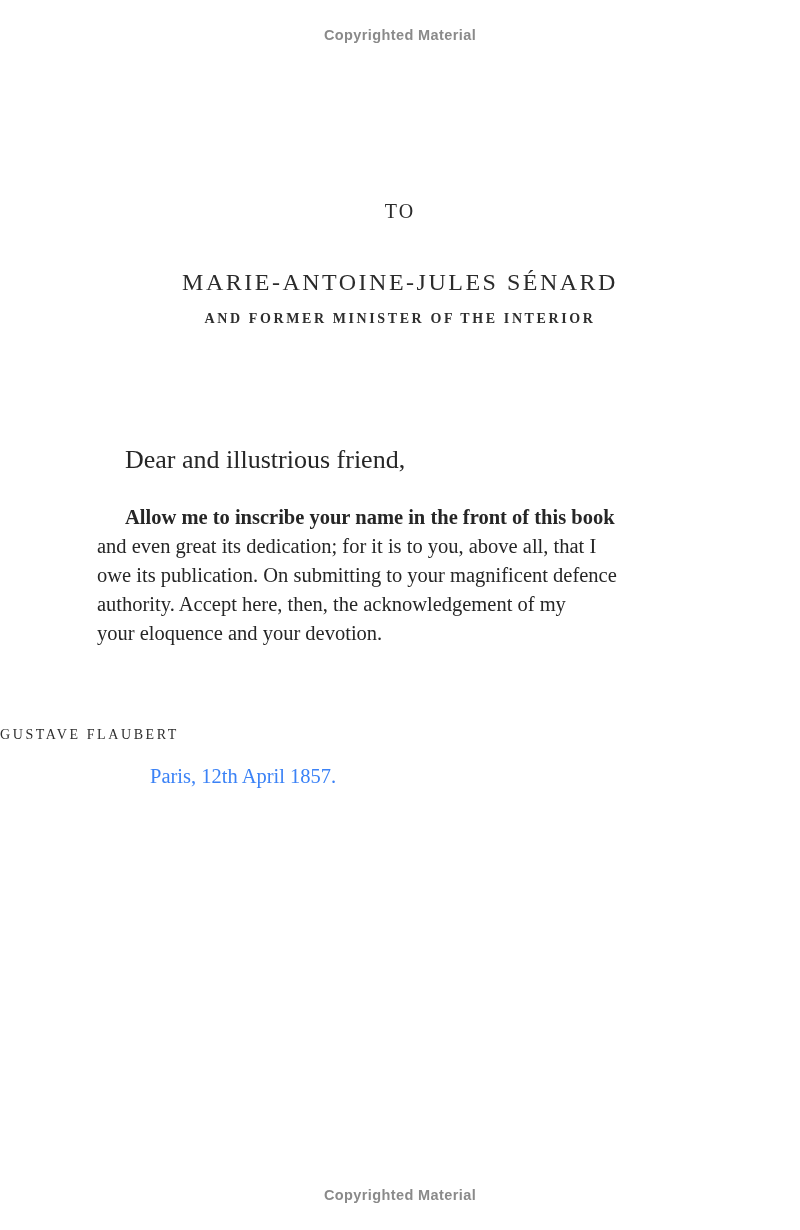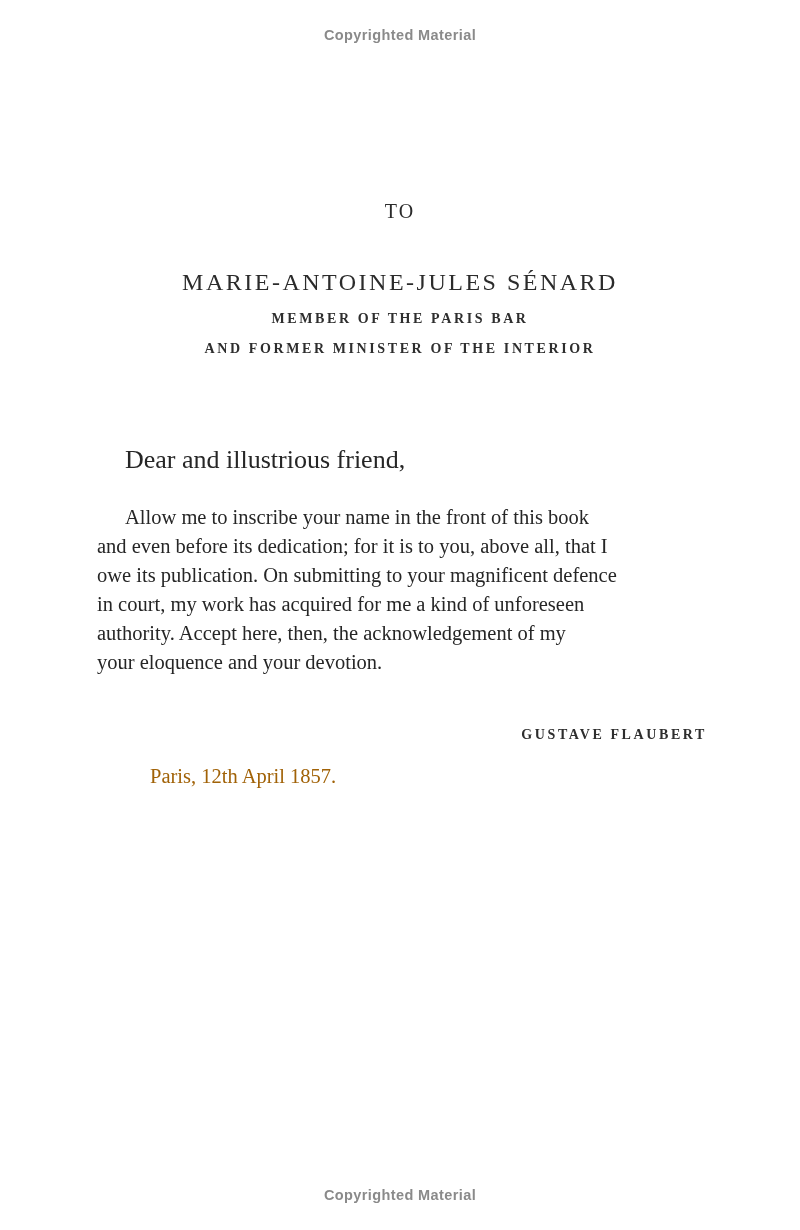--- a/index.html
+++ b/index.html
@@ -72,63 +72,61 @@
   }
   .body-text {
     position: absolute;
     top: 503px;
     left: 97px;
     width: 640px;
     font-size: 20.5px;
     line-height: 29px;
     color: #262626;
   }
-  .body-text .line.indent { padding-left: 28px; }
+  .body-text .line.indent { padding-left: 28px; font-weight: bold; }
   .signature {
     position: absolute;
     top: 727px;
     left: 0;
     width: 707px;
-    text-align: right;
+    text-align: left;
     font-size: 14px;
-    font-weight: 700;
+    font-weight: 400;
     letter-spacing: 2.6px;
     color: #2e2e2e;
   }
   .dateline {
     position: absolute;
     top: 765px;
     left: 150px;
     font-size: 20.5px;
-    color: #a16207;
+    color: #3b82f6;
   }
 </style>
 </head>
 <body>
 
 <div class="page">
 
   <div class="copyright top">Copyrighted Material</div>
 
   <div class="to-line">TO</div>
 
   <div class="dedicatee-name">MARIE-ANTOINE-JULES SÉNARD</div>
 
   <div class="titles">
-    <div class="title-line">MEMBER OF THE PARIS BAR</div>
     <div class="title-line">AND FORMER MINISTER OF THE INTERIOR</div>
   </div>
 
   <div class="salutation">Dear and illustrious friend,</div>
 
   <div class="body-text">
     <div class="line indent">Allow me to inscribe your name in the front of this book</div>
-    <div class="line">and even before its dedication; for it is to you, above all, that I</div>
+    <div class="line">and even great its dedication; for it is to you, above all, that I</div>
     <div class="line">owe its publication. On submitting to your magnificent defence</div>
-    <div class="line">in court, my work has acquired for me a kind of unforeseen</div>
     <div class="line">authority. Accept here, then, the acknowledgement of my</div>
     <div class="line">your eloquence and your devotion.</div>
   </div>
 
   <div class="signature">GUSTAVE FLAUBERT</div>
 
   <div class="dateline">Paris, 12th April 1857.</div>
 
   <div class="copyright bottom">Copyrighted Material</div>
 

